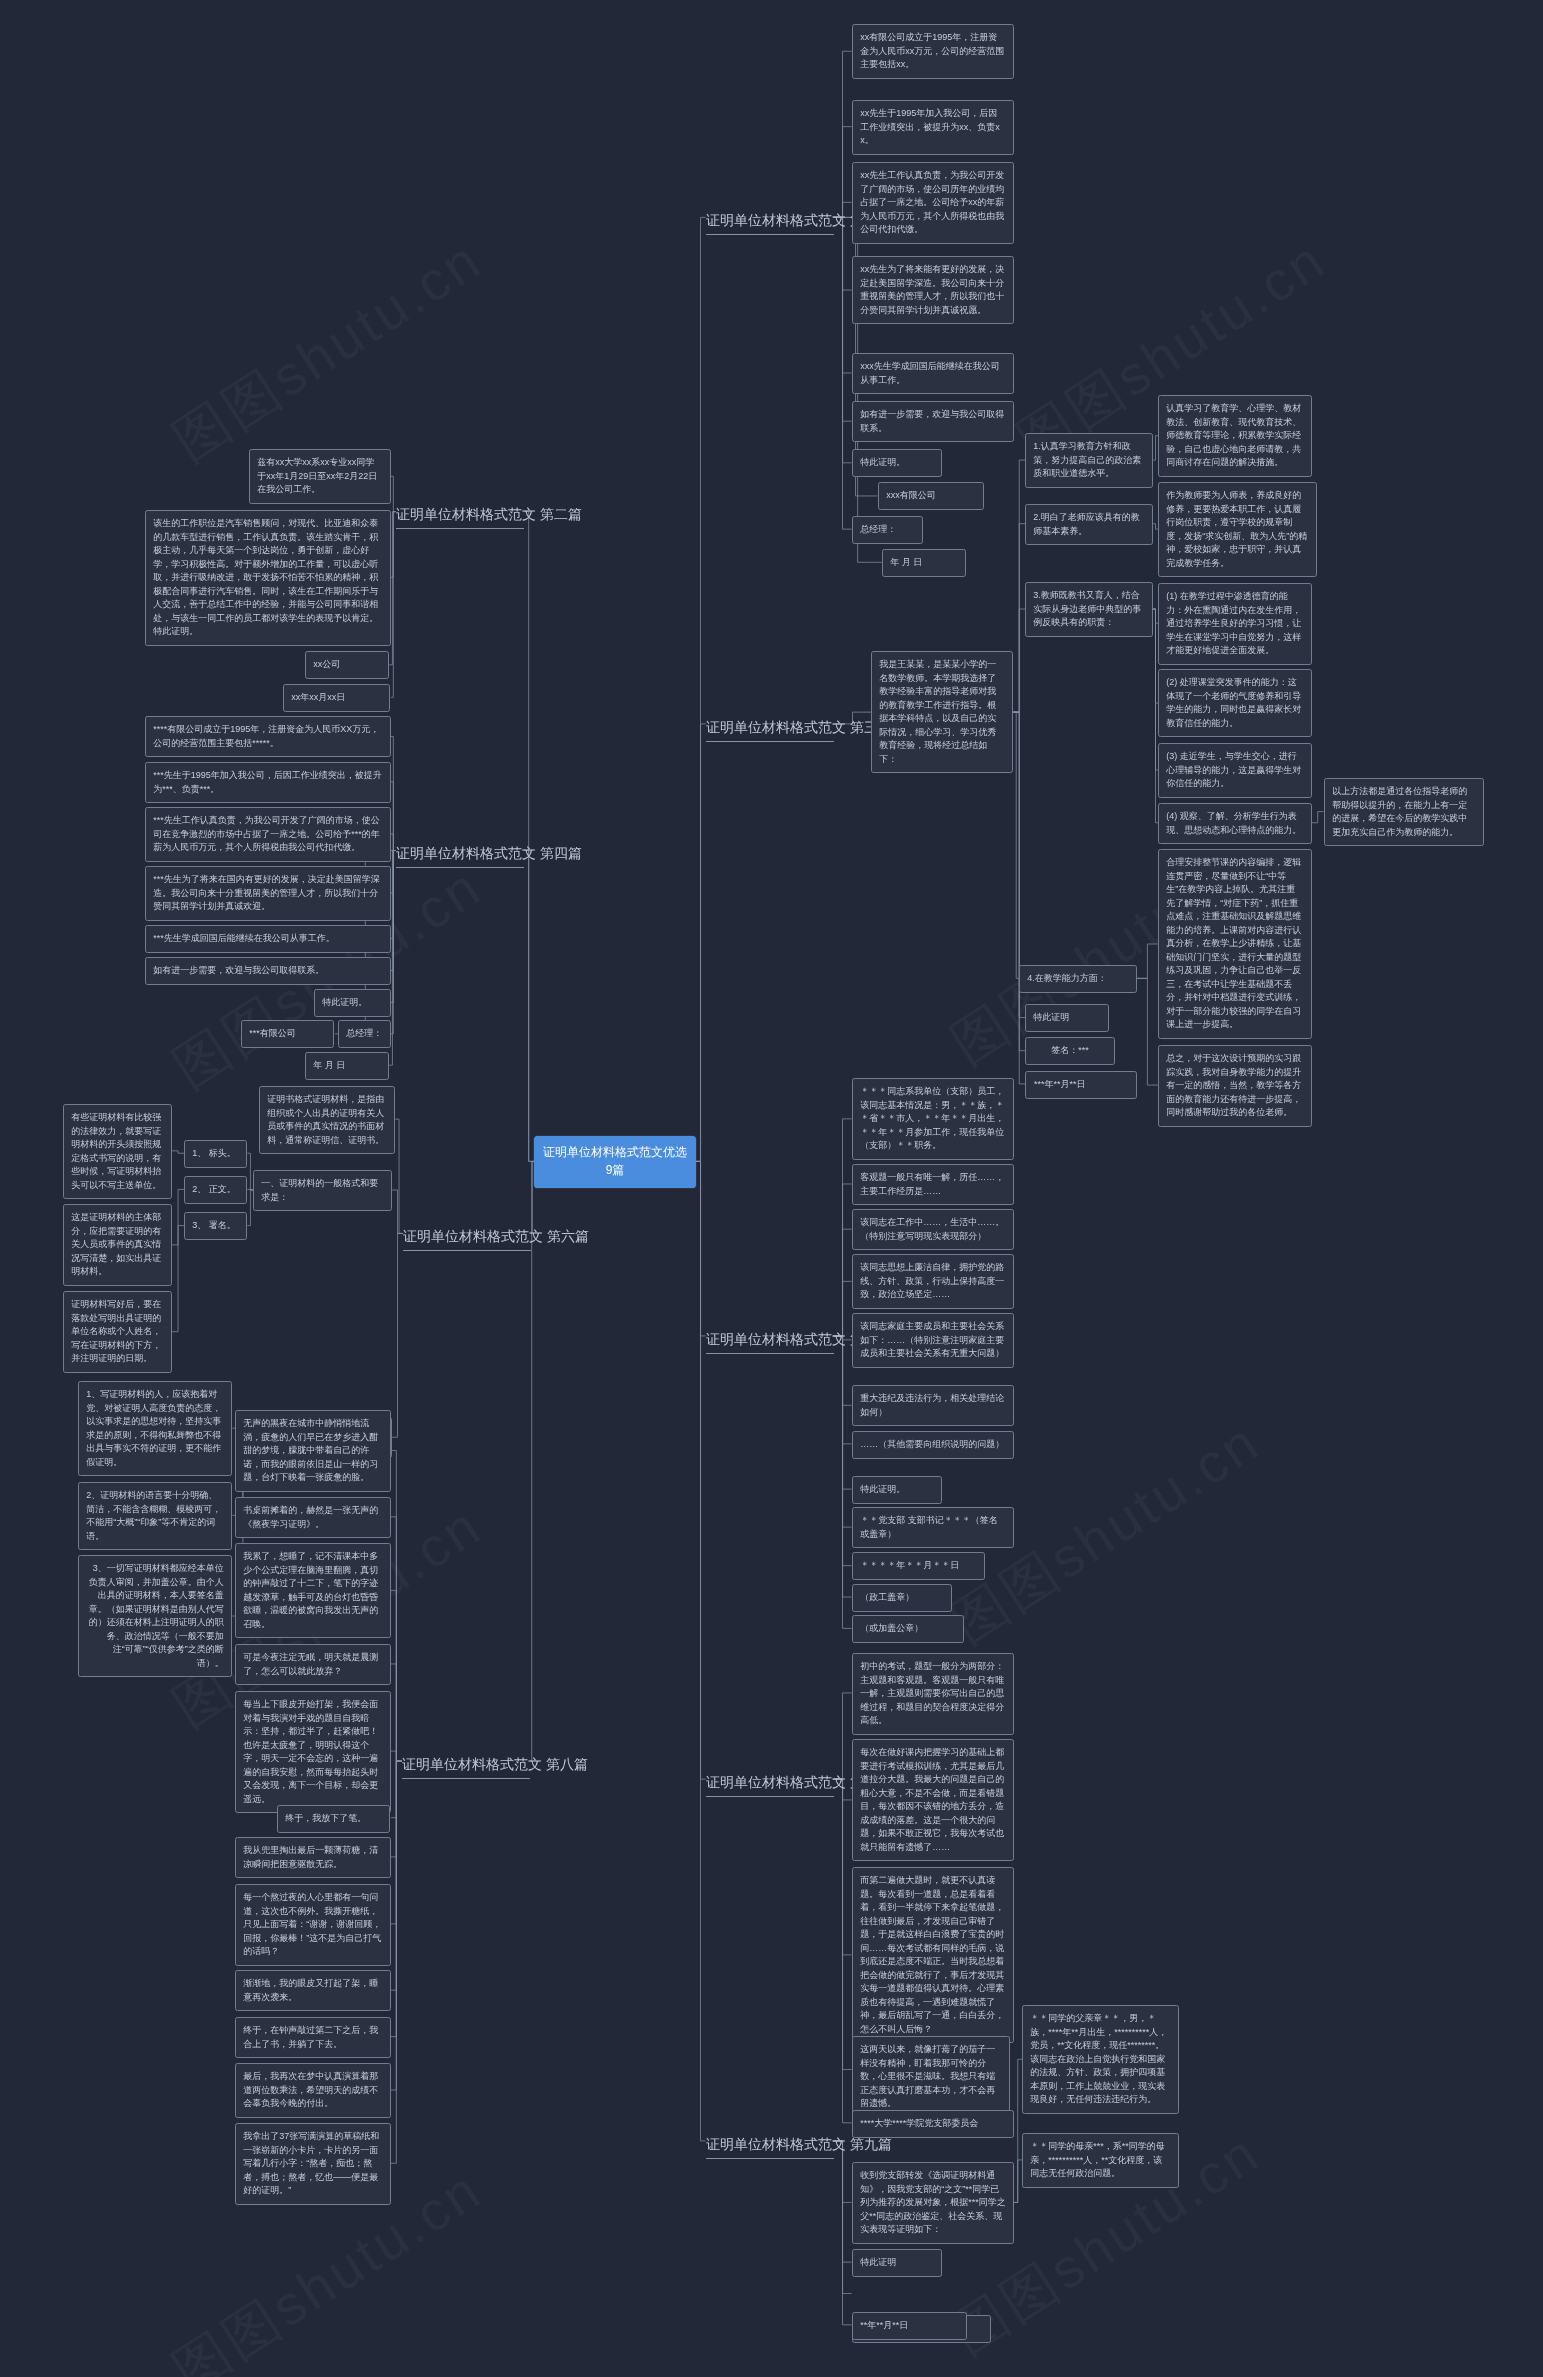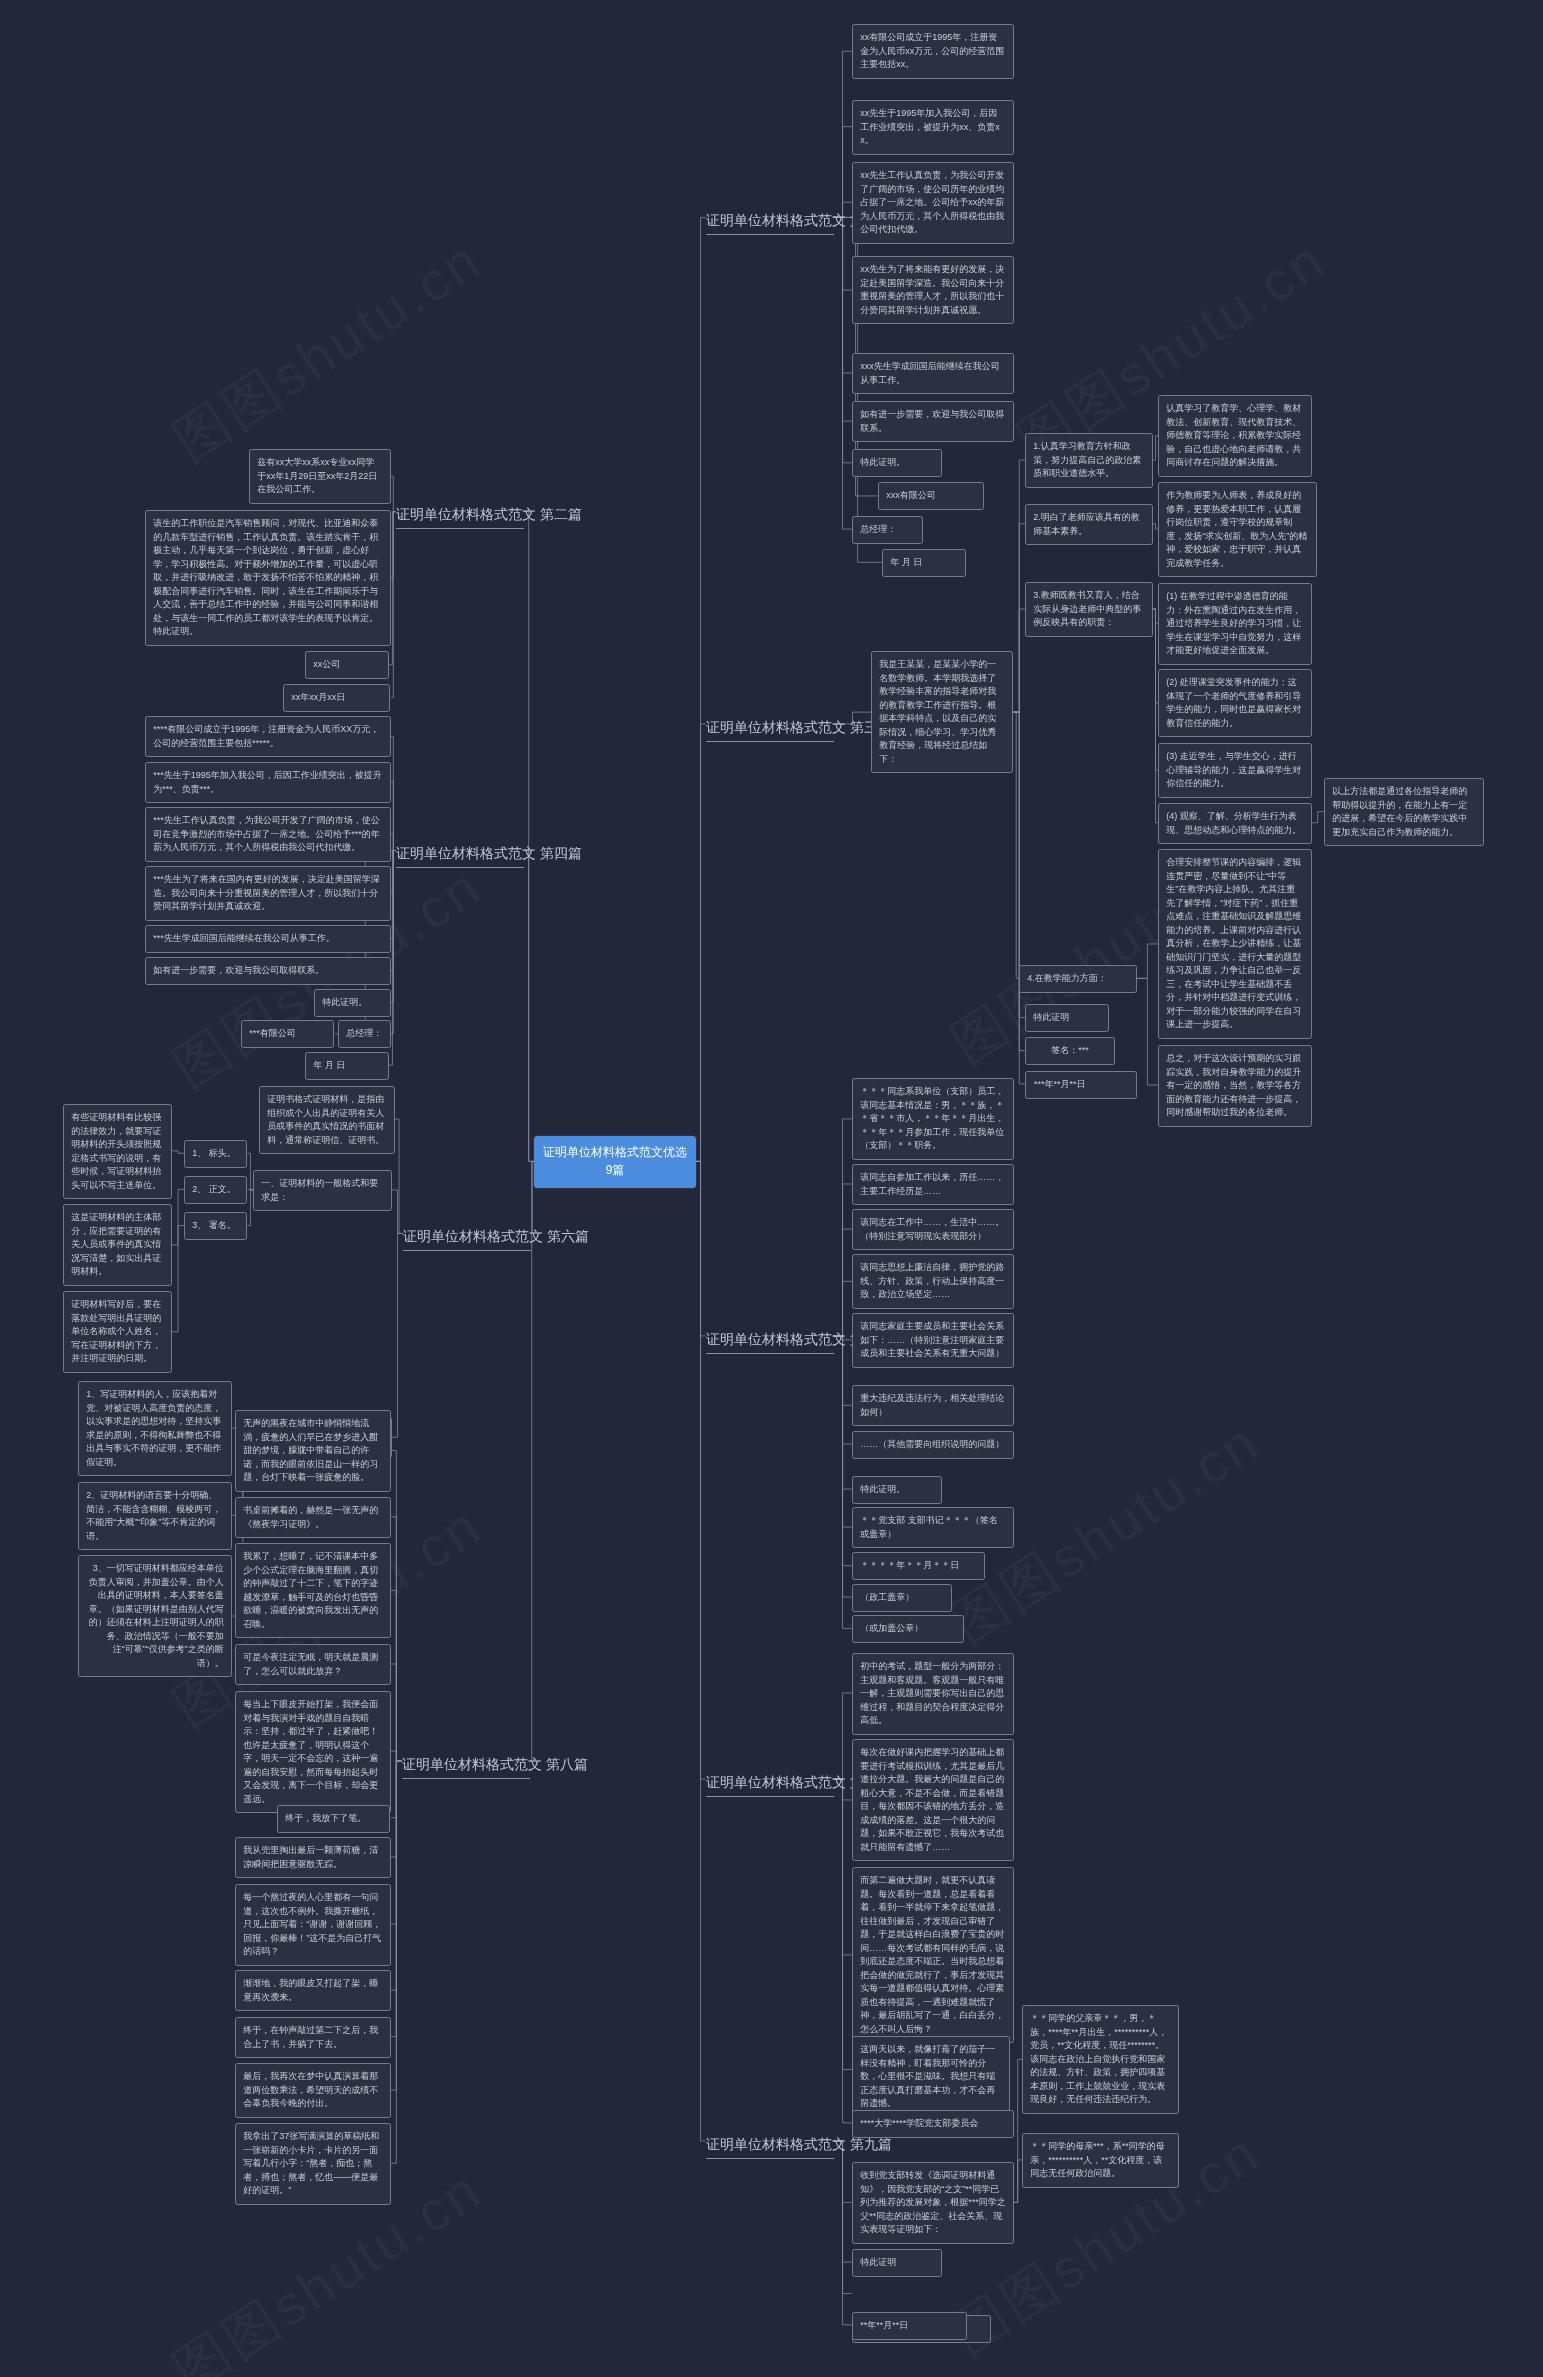--- a/index.html
+++ b/index.html
@@ -173,21 +173,21 @@
     <div class="node child" style="left: 1158px; top: 743px; width: 154px;">(3) 走近学生，与学生交心，进行心理辅导的能力，这是赢得学生对你信任的能力。</div>
     <div class="node child" style="left: 1158px; top: 803px; width: 154px;">(4) 观察、了解、分析学生行为表现、思想动态和心理特点的能力。</div>
     <div class="node child" style="left: 1324px; top: 778px; width: 160px;">以上方法都是通过各位指导老师的帮助得以提升的，在能力上有一定的进展，希望在今后的教学实践中更加充实自己作为教师的能力。</div>
     <div class="node child" style="left: 1019px; top: 965px; width: 118px;">4.在教学能力方面：</div>
     <div class="node child" style="left: 1158px; top: 849px; width: 154px;">合理安排整节课的内容编排，逻辑连贯严密，尽量做到不让“中等生”在教学内容上掉队。尤其注重先了解学情，“对症下药”，抓住重点难点，注重基础知识及解题思维能力的培养。上课前对内容进行认真分析，在教学上少讲精练，让基础知识门门坚实，进行大量的题型练习及巩固，力争让自己也举一反三，在考试中让学生基础题不丢分，并针对中档题进行变式训练，对于一部分能力较强的同学在自习课上进一步提高。</div>
     <div class="node child" style="left: 1158px; top: 1045px; width: 154px;">总之，对于这次设计预期的实习跟踪实践，我对自身教学能力的提升有一定的感悟，当然，教学等各方面的教育能力还有待进一步提高，同时感谢帮助过我的各位老师。</div>
     <div class="node child" style="left: 1025px; top: 1004px; width: 84px;">特此证明</div>
     <div class="node child" style="left: 1025px; top: 1037px; width: 90px; text-align: center;">签名：***</div>
     <div class="node child" style="left: 1025px; top: 1071px; width: 112px; padding-left: 8px;">***年**月**日</div>
     <div class="node child" style="left: 852px; top: 1078px; width: 162px;">＊＊＊同志系我单位（支部）员工，该同志基本情况是：男，＊＊族，＊＊省＊＊市人，＊＊年＊＊月出生，＊＊年＊＊月参加工作，现任我单位（支部）＊＊职务。</div>
-    <div class="node child" style="left: 852px; top: 1164px; width: 162px;">该同志自参加工作以来，历任……，主要工作经历是……</div>
+    <div class="node child" style="left: 852px; top: 1164px; width: 162px;">客观题一般只有唯一解，历任……，主要工作经历是……</div>
     <div class="node child" style="left: 852px; top: 1209px; width: 162px;">该同志在工作中……，生活中……。（特别注意写明现实表现部分）</div>
     <div class="node child" style="left: 852px; top: 1254px; width: 162px;">该同志思想上廉洁自律，拥护党的路线、方针、政策，行动上保持高度一致，政治立场坚定……</div>
     <div class="node child" style="left: 852px; top: 1313px; width: 162px;">该同志家庭主要成员和主要社会关系如下：……（特别注意注明家庭主要成员和主要社会关系有无重大问题）</div>
     <div class="node child" style="left: 852px; top: 1385px; width: 162px;">重大违纪及违法行为，相关处理结论如何）</div>
     <div class="node child" style="left: 852px; top: 1431px; width: 162px;">……（其他需要向组织说明的问题）</div>
     <div class="node child" style="left: 852px; top: 1476px; width: 90px;">特此证明。</div>
     <div class="node child" style="left: 852px; top: 1507px; width: 162px;">＊＊党支部 支部书记＊＊＊（签名或盖章）</div>
     <div class="node child" style="left: 852px; top: 1552px; width: 133px;">＊＊＊＊年＊＊月＊＊日</div>
     <div class="node child" style="left: 852px; top: 1584px; width: 100px;">（政工盖章）</div>
     <div class="node child" style="left: 852px; top: 1615px; width: 112px;">（或加盖公章）</div>

